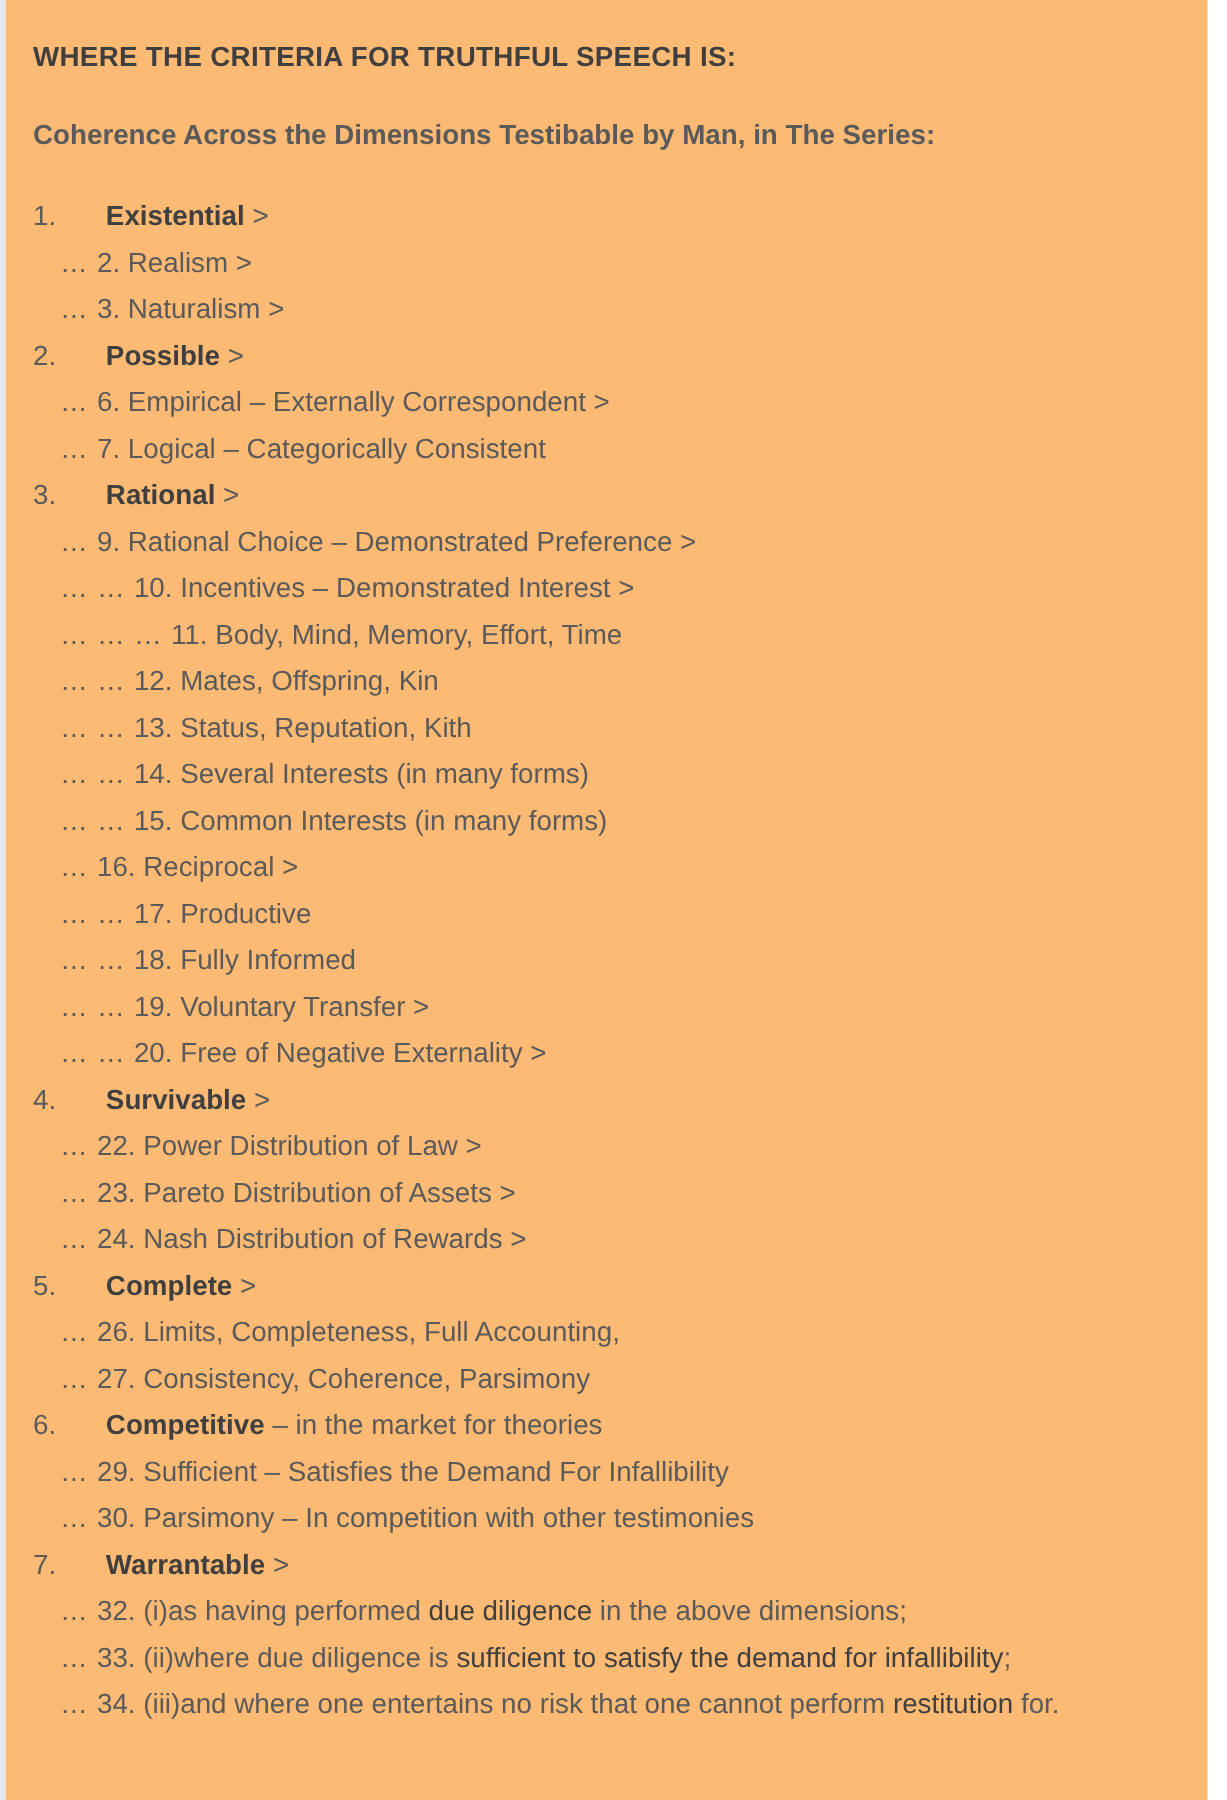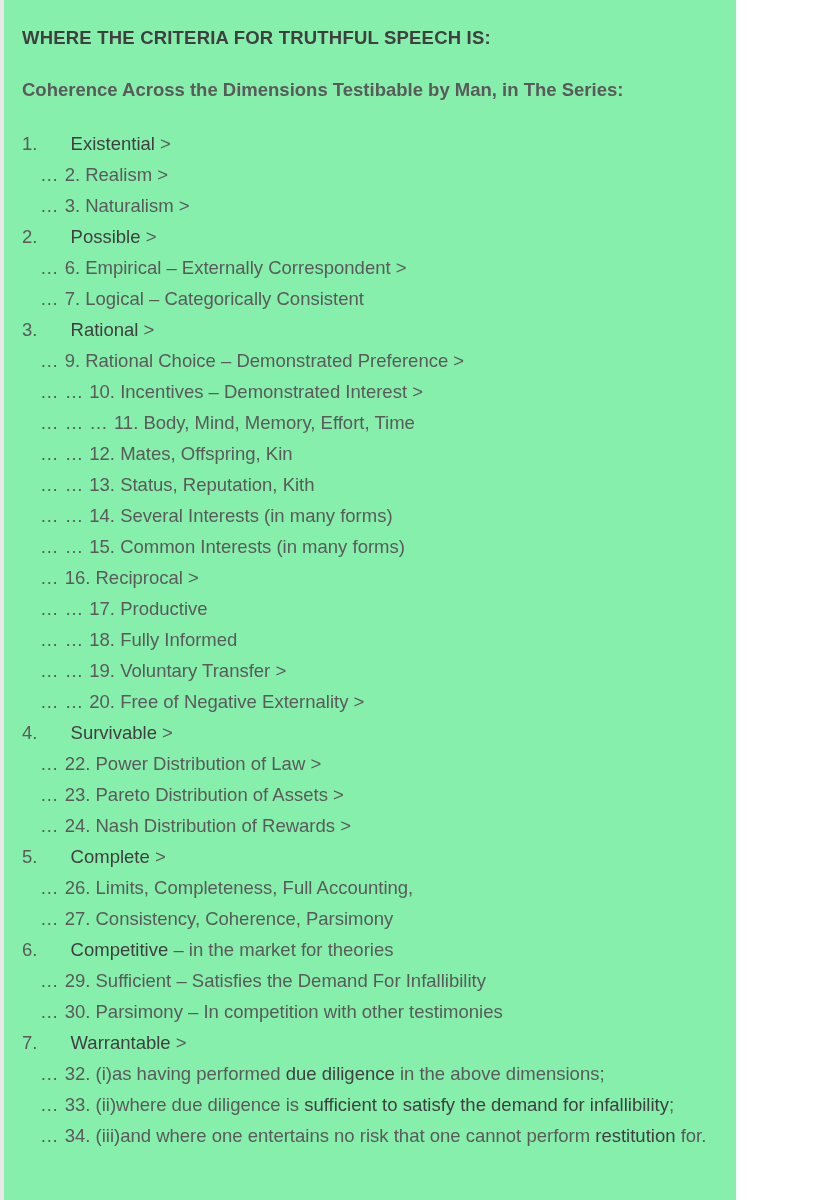--- a/index.html
+++ b/index.html
@@ -8,25 +8,25 @@
     background: #ffffff;
   }
   body {
     width: 818px;
     min-height: 1200px;
     font-family: "Liberation Sans", sans-serif;
     color: #4a4a4a;
     -webkit-font-smoothing: antialiased;
   }
   .page {
-    width: 736px;
+    width: 805px;
     min-height: 1200px;
     box-sizing: border-box;
     padding: 18px 22px 10px 22px;
-    background: #86efac;
+    background: #fdba74;
     position: relative;
   }
   .edge-left {
     position: absolute;
     left: 0; top: 0; bottom: 0;
     width: 4px;
     background: #e8e8e8;
   }
   .title {
     font-size: 18.5px;
@@ -50,21 +50,21 @@
   }
   .row {
     font-size: 18.5px;
     line-height: 31px;
     color: #5a5a5a;
     white-space: pre-wrap;
   }
   .row.lvl0 { padding-left: 0px; }
   .row.lvl1 { padding-left: 18px; }
   .num { color: #5a5a5a; }
-  .b { font-weight: normal; color: #3f3f3f; padding-left: 28px; }
+  .b { font-weight: bold; color: #3f3f3f; padding-left: 28px; }
   .bi { font-weight: normal; color: #3f3f3f; }
   .dots { color: #5a5a5a; letter-spacing: 0.5px; }
 </style>
 </head>
 <body>
 
 <div class="page">
   <div class="edge-left"></div>
 
   <h1 class="title">WHERE THE CRITERIA FOR TRUTHFUL SPEECH IS:</h1>

